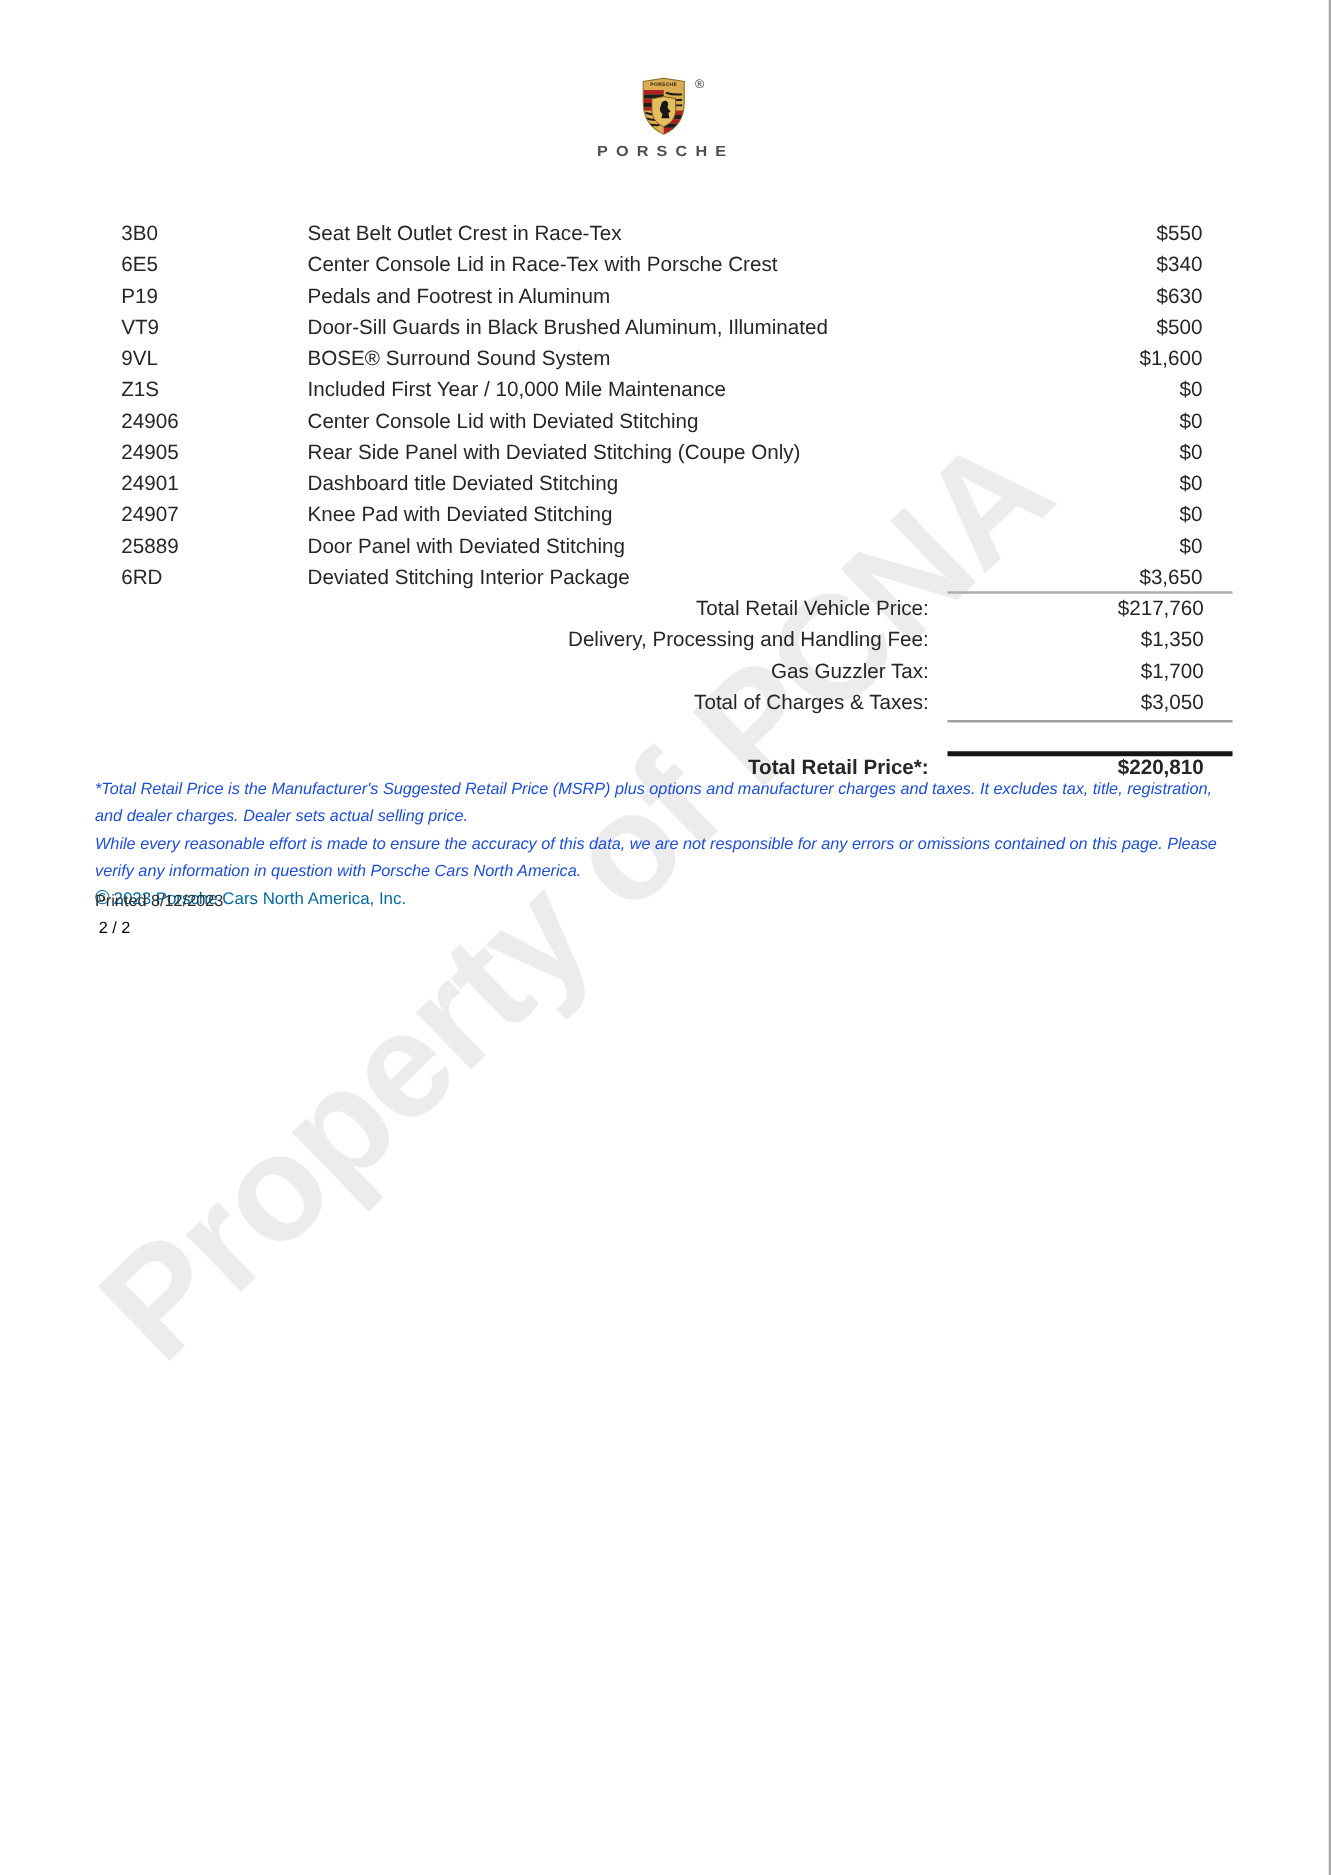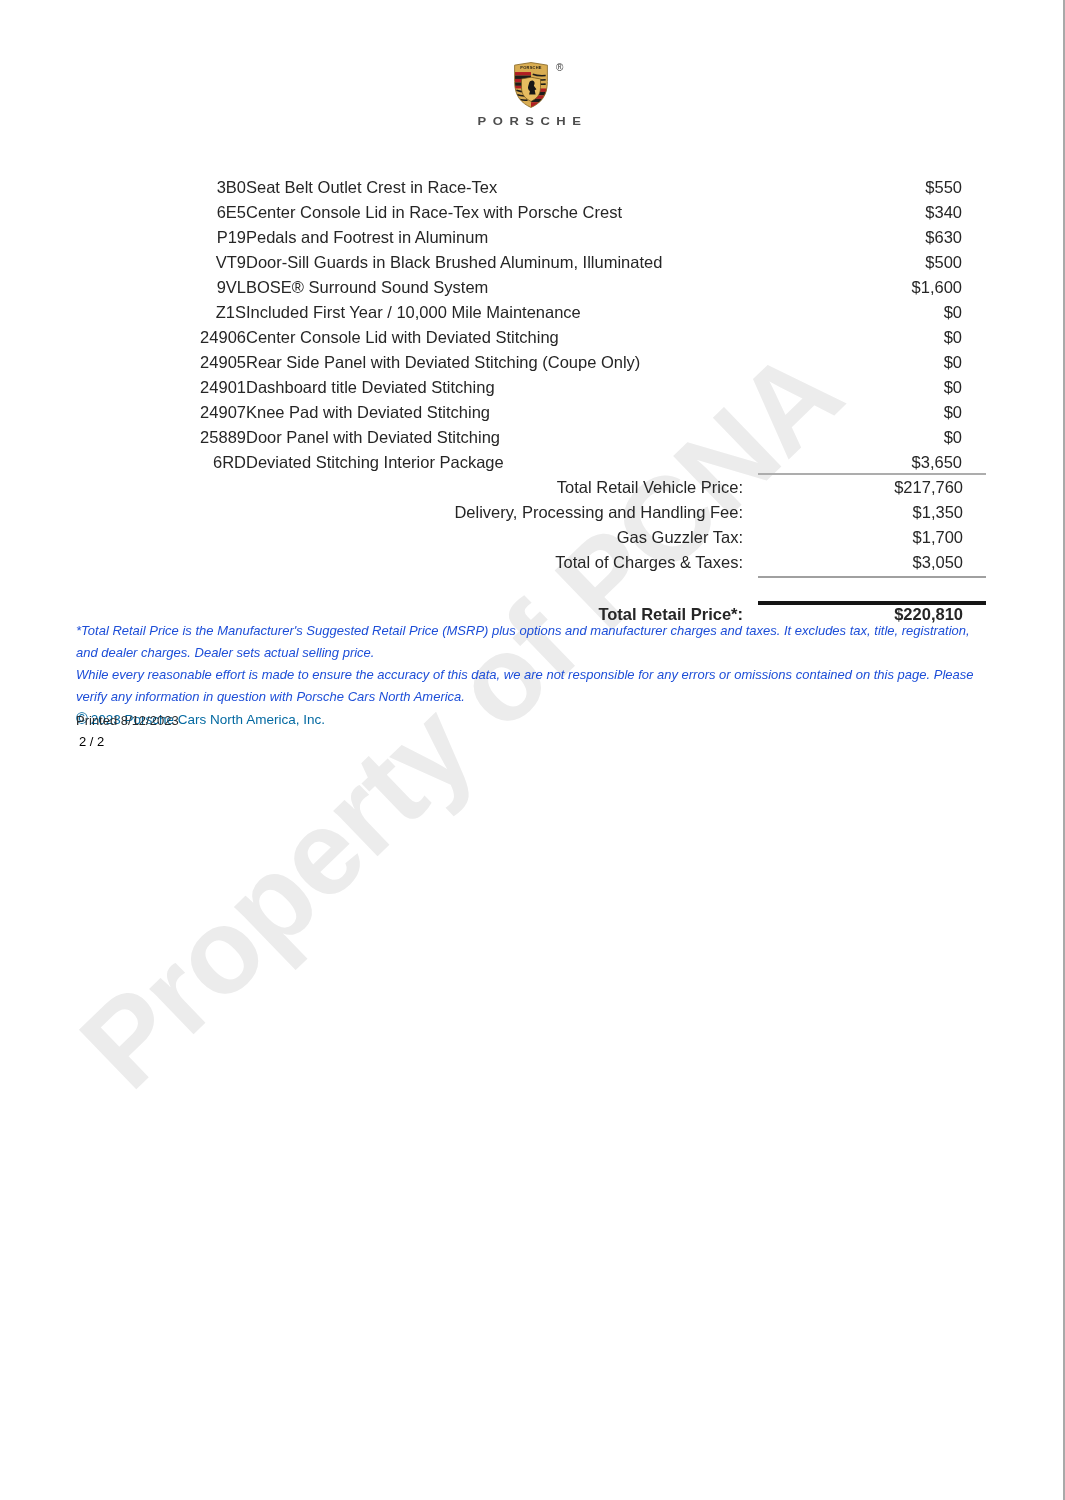--- a/index.html
+++ b/index.html
@@ -22,21 +22,21 @@
   .crest{position:absolute;left:512px;top:60px;width:38px;height:50px;}
   .reg-crest{position:absolute;left:556px;top:62px;font-size:10px;color:#3a3a3a;}
   .wordmark{
     position:absolute;left:0;top:113px;width:1065px;text-align:center;
     font-size:13px;font-weight:700;letter-spacing:6.5px;color:#4d4d4d;
     transform:scaleY(0.9);
   }
   
   .options{position:absolute;left:97px;top:175px;width:888px;font-size:16.5px;}
   .orow{display:flex;height:25px;line-height:25px;}
-  .o-code{width:149px;text-align:right;}
+  .o-code{width:149px;}
   .o-desc{flex:1;}
   .o-price{width:170px;text-align:right;padding-right:23px;}
   
   .totals{position:absolute;left:98px;top:475px;width:888px;font-size:16.5px;}
   .trow{display:flex;height:25px;line-height:25px;}
   .t-label{flex:1;text-align:right;padding-right:3px;}
   .t-value{width:217px;text-align:right;padding-right:23px;}
   .grand{font-weight:700;margin-top:27px;}
   .rule{position:absolute;left:758px;width:228px;}
   .rule-a{top:473px;height:2px;background:#adadad;}

